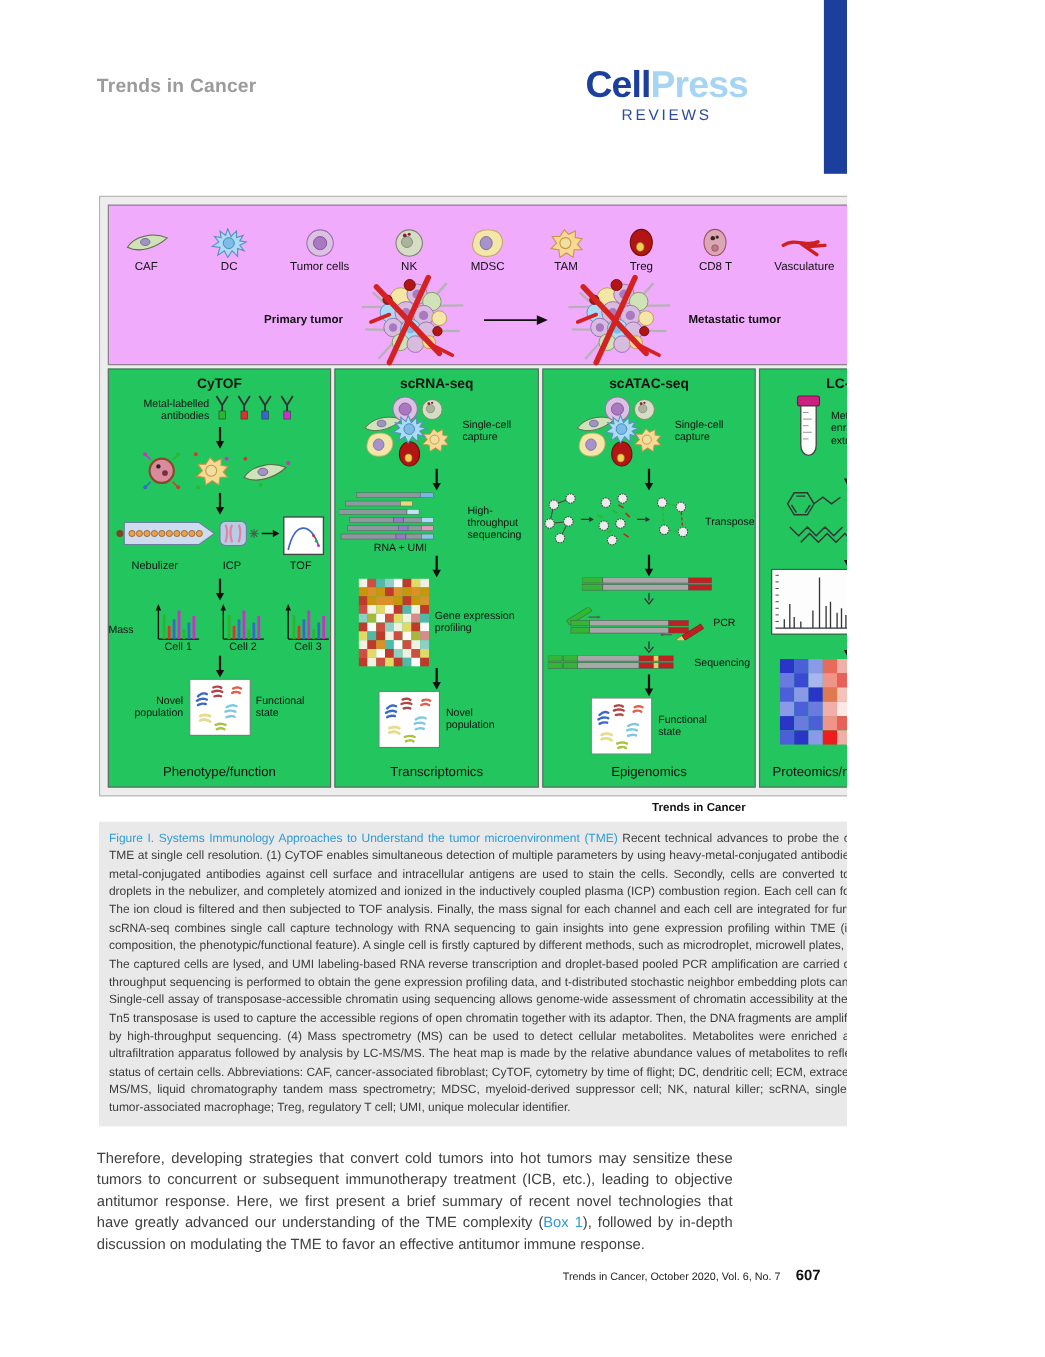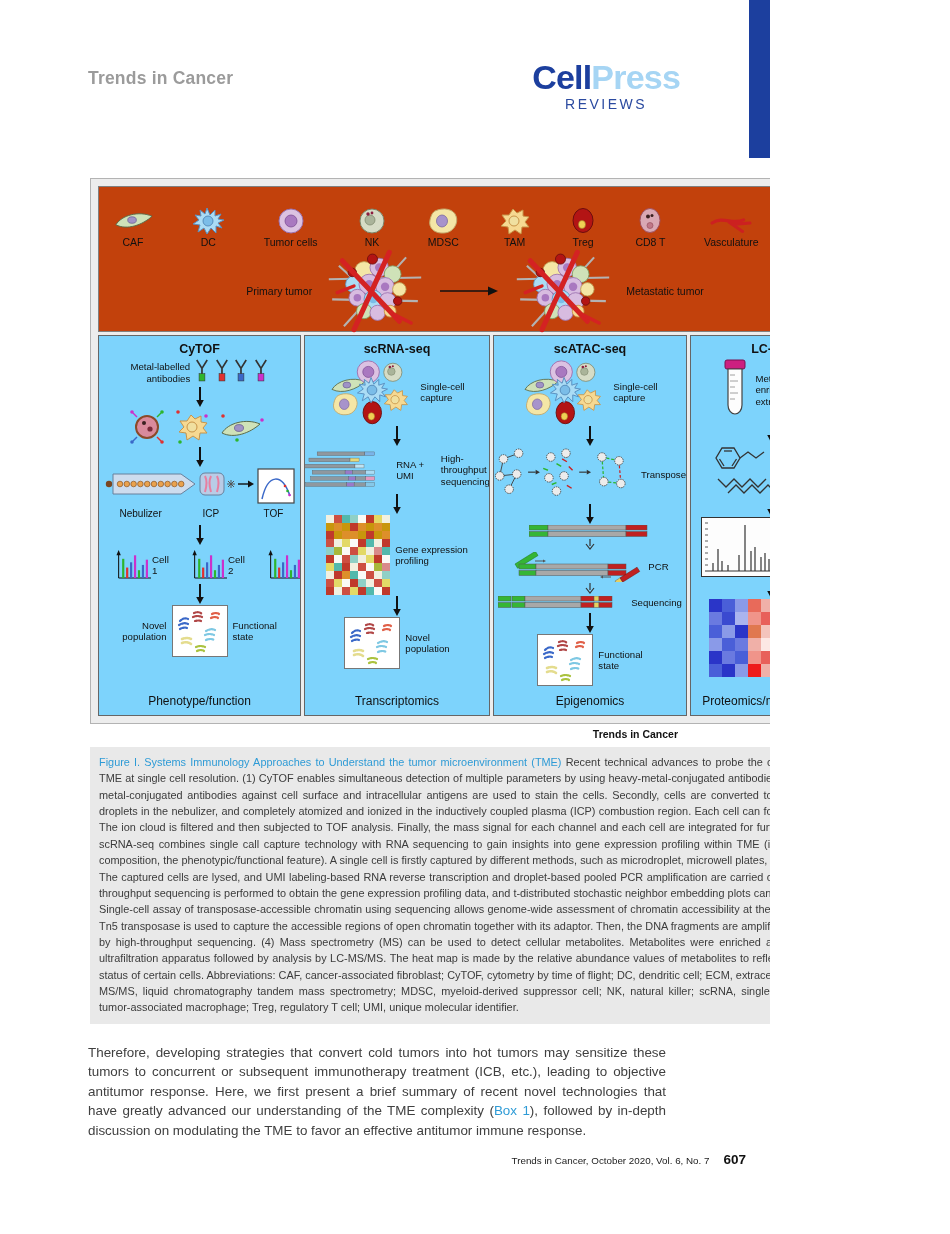--- a/index.html
+++ b/index.html
@@ -7,35 +7,35 @@
   .page{position:relative;width:770px;height:1234px;background:#fff;overflow:hidden}
   .rightbar{position:absolute;top:0;right:0;width:21px;height:158px;background:#1c3f9e}
   .journal-header{position:absolute;left:88px;top:68px;font-size:17.5px;font-weight:bold;color:#9b9b9b;letter-spacing:.2px}
   .logo{position:absolute;right:90px;top:60px;text-align:center;line-height:1}
   .logo-main{font-size:34px;font-weight:800;letter-spacing:-.8px}
   .logo-cell{color:#1c3f9e}
   .logo-press{color:#a6d5f4}
   .logo-reviews{font-size:14px;color:#2b4aa0;letter-spacing:2.5px;margin-top:3px;font-weight:500}
 
   .figure{position:absolute;left:90px;top:178px;width:770px;background:#ededed;border:1px solid #b3b3b3;padding:7px}
-  .figtop{background:#c2410c;border:1px solid #808080;height:146px;padding:5px 10px 0}
+  .figtop{background:#f0abfc;border:1px solid #808080;height:146px;padding:5px 10px 0}
   .legend{display:flex;justify-content:space-between;align-items:flex-end;height:56px;padding:0 4px}
   .leg-item{display:flex;flex-direction:column;align-items:center;gap:1px}
   .leg-label{font-size:10.5px;color:#111;white-space:nowrap}
   .tumor-row{display:flex;align-items:center;justify-content:center;gap:14px;height:86px}
-  .tumor-label{font-size:10.5px;font-weight:normal;white-space:nowrap}
+  .tumor-label{font-size:10.5px;font-weight:bold;white-space:nowrap}
   .panels{display:flex;gap:3px;margin-top:3px;height:381px}
-  .panel{background:#7dd3fc;border:1px solid #666;display:flex;flex-direction:column;align-items:center;padding:6px 3px 4px;overflow:hidden}
+  .panel{background:#22c55e;border:1px solid #666;display:flex;flex-direction:column;align-items:center;padding:6px 3px 4px;overflow:hidden}
   .panel-cytof{width:203px}.panel-scrna{width:186px}.panel-scatac{width:194px}.panel-lcms{flex:1}
   .p-title{font-size:12.5px;font-weight:bold;margin-bottom:3px}
   .p-footer{font-size:12px;margin-top:auto;padding-bottom:3px;white-space:nowrap}
   .slabel{font-size:9.6px;line-height:1.18;white-space:pre-line;color:#111}
   .ta-r{text-align:right}
   .row{display:flex;align-items:center;gap:5px}
-  .col{display:flex;flex-direction:row;align-items:center}
+  .col{display:flex;flex-direction:column;align-items:center}
   .varrow{width:10px;height:20px;flex:0 0 auto;margin:1px 0}
   .tarrow{width:12px;height:12px;margin:1px 0}
   .neb-wrap{position:relative;width:192px;height:56px}
   .neb-lab{position:absolute;top:40px;font-size:10px}
   .mass-block{display:flex;align-items:flex-end;gap:18px;margin:1px 0}
   .mass-lab{margin-bottom:16px;margin-right:2px}
   .spec-lab{font-size:9.8px}
   .fig-credit{position:absolute;right:92px;top:728px;font-size:10.5px;font-weight:bold;color:#111}
   .caption{position:absolute;left:90px;top:747px;width:770px;background:#e9e9e9;padding:7px 9px 8px;font-size:10.9px;line-height:1.5;text-align:justify;color:#3b3b3b}
   .cap-title{color:#2e9bd6}

